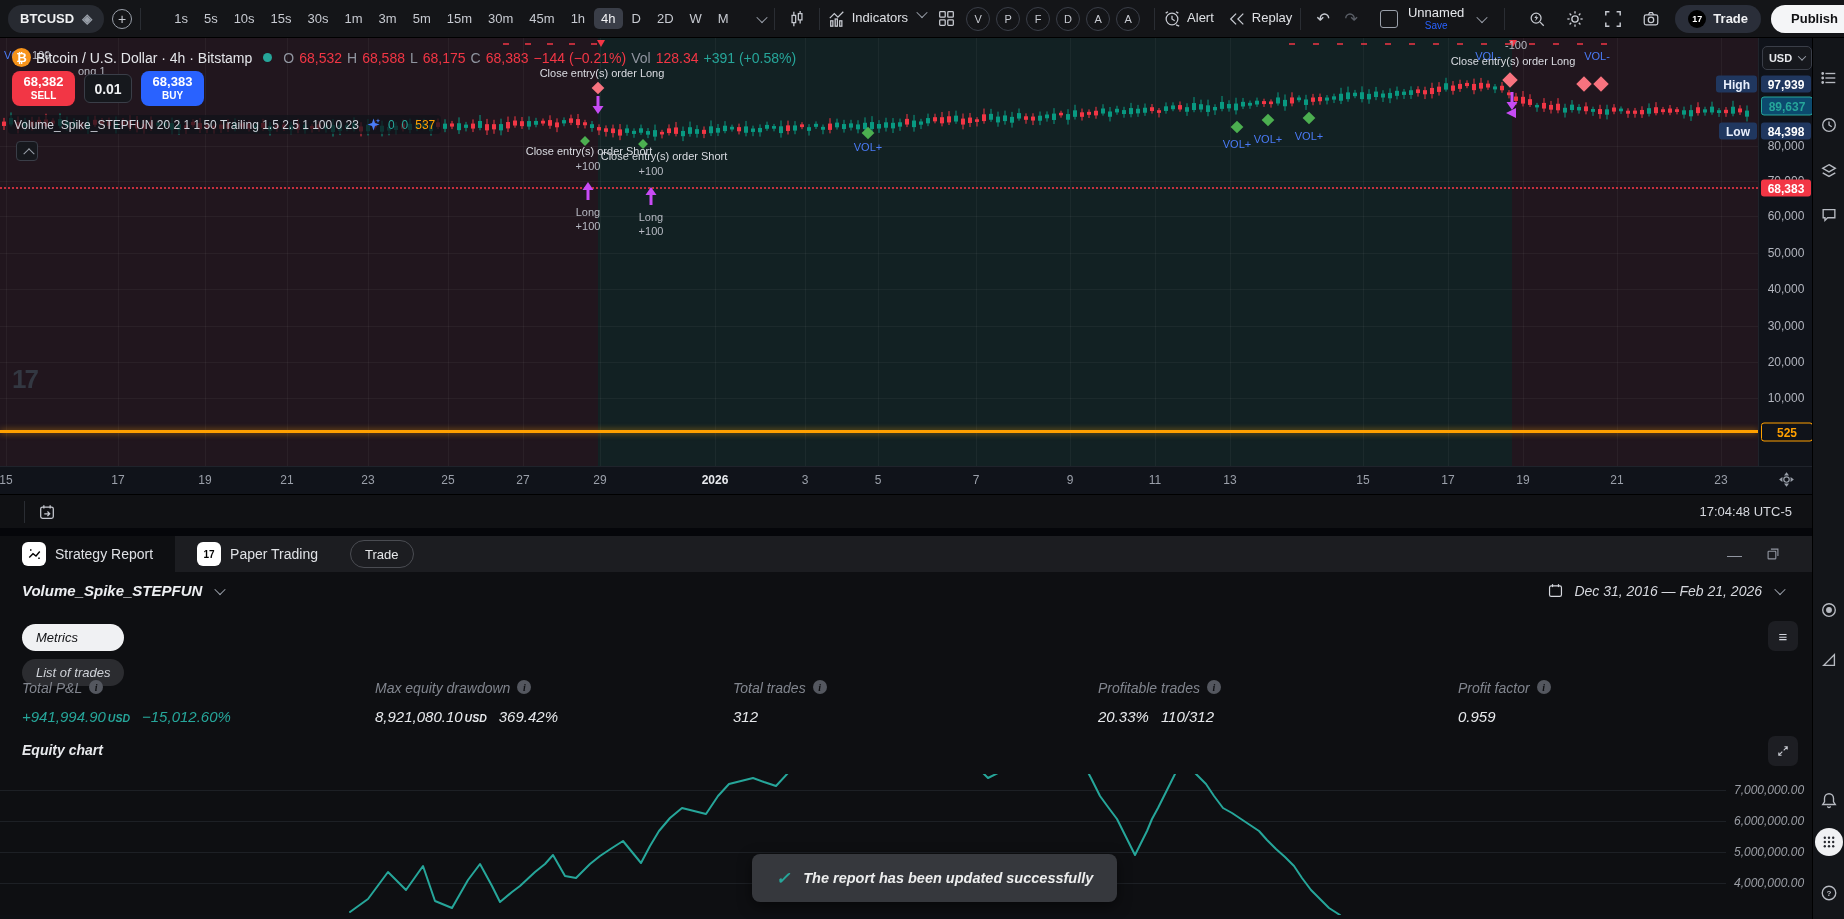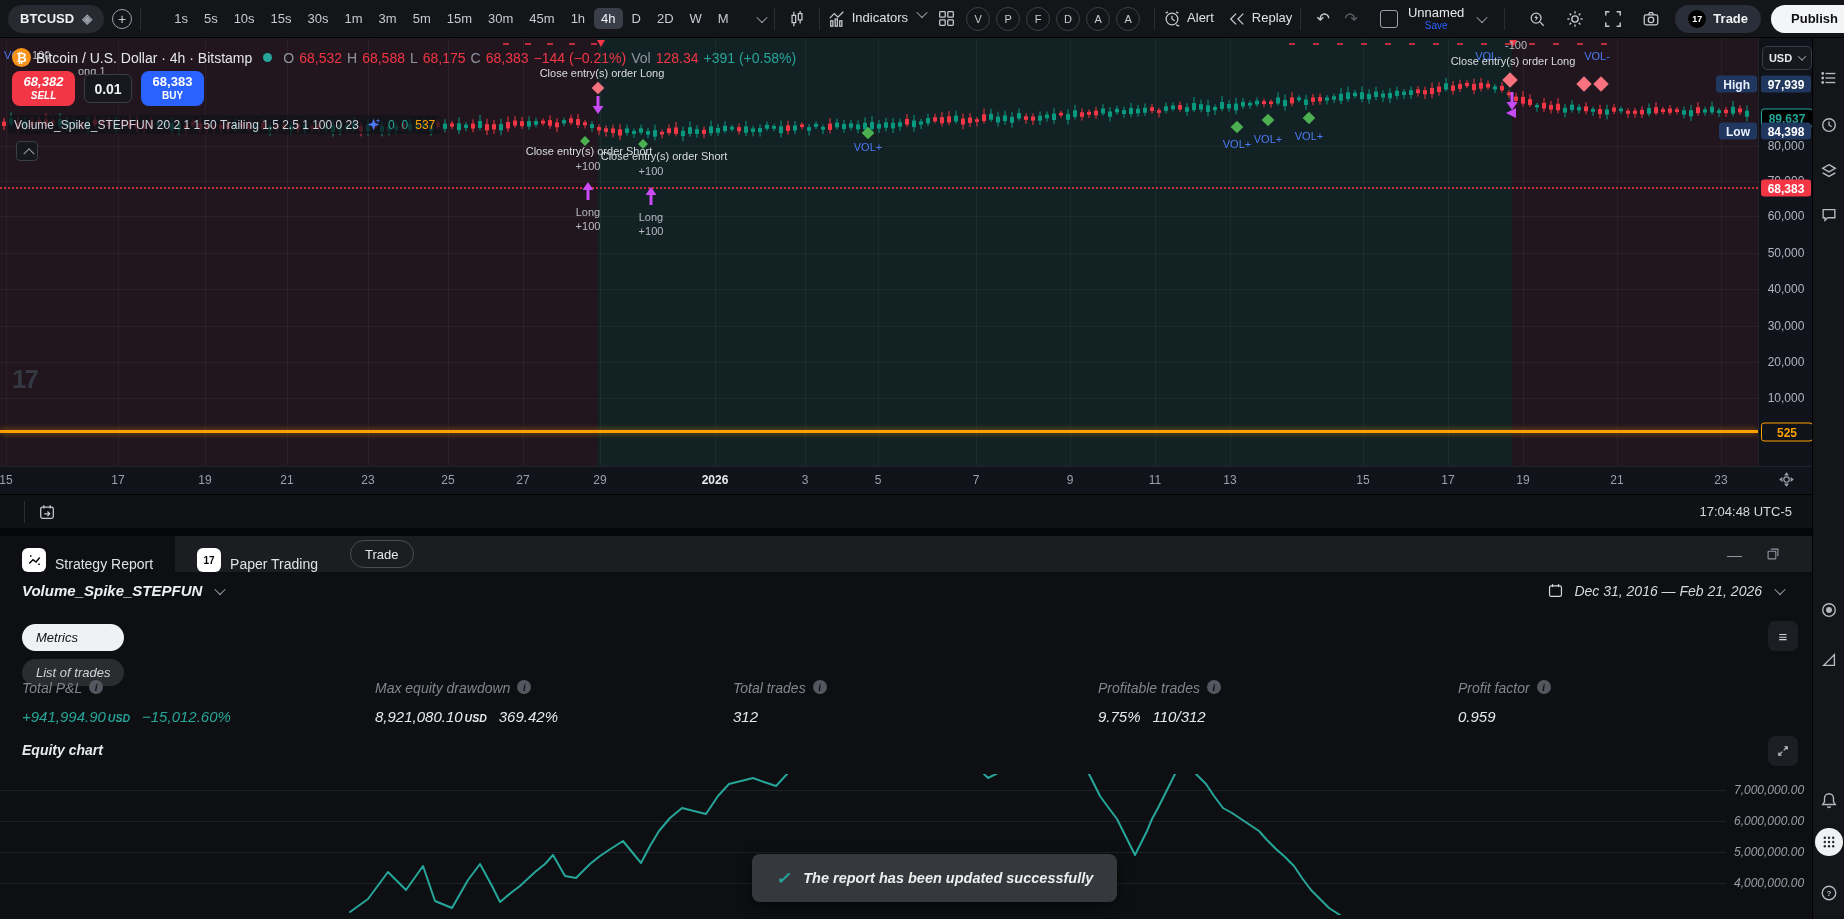--- a/index.html
+++ b/index.html
@@ -33,21 +33,21 @@
   .hgrid{position:absolute;left:0;width:1758px;height:1px;background:rgba(255,255,255,0.045);}
   #priceline{position:absolute;left:0;top:149px;width:1758px;border-top:2px dotted rgba(242,54,69,.8);}
   #orangeline{position:absolute;left:0;top:392px;width:1758px;height:3px;background:#ffa000;box-shadow:0 0 6px rgba(255,160,0,.6);}
   #legend{position:absolute;left:12px;top:10px;display:flex;align-items:center;gap:5px;font-size:14px;z-index:5;white-space:nowrap;}
   .btcicon{width:19px;height:19px;border-radius:50%;background:#f7931a;color:#fff;font-weight:700;font-size:13px;display:flex;align-items:center;justify-content:center;}
   .mktdot{width:9px;height:9px;border-radius:50%;background:#26a69a;margin:0 6px;}
   .lg{color:#9095a0;} .lred{color:#f23645;} .lgreen{color:#26a69a;}
   #orderbox{position:absolute;left:12px;top:33px;display:flex;align-items:center;gap:9px;z-index:6;}
   .obtn{width:63px;height:35px;border-radius:8px;display:flex;flex-direction:column;align-items:center;justify-content:center;color:#fff;line-height:1.15;cursor:pointer;}
   .obtn .p{font-size:13px;font-weight:700;} .obtn .l{font-size:10px;font-weight:700;}
-  #sellbtn{background:#f23645;font-style:italic;} #buybtn{background:#2962ff;}
+  #sellbtn{background:#f23645;} #buybtn{background:#2962ff;}
   #qtybox{width:46px;height:27px;border:1px solid #3a3e48;background:#16181d;border-radius:6px;display:flex;align-items:center;justify-content:center;font-size:14px;font-weight:700;color:#f0f1f3;cursor:text;}
   #strategyline{position:absolute;left:8px;top:77px;display:flex;align-items:center;gap:7px;z-index:5;background:rgba(16,19,26,.75);border-radius:4px;padding:2px 6px;font-size:12px;color:#d1d4dc;white-space:nowrap;}
   #collapsebtn{position:absolute;left:16px;top:103px;width:20px;height:18px;border:1px solid #3a3e48;border-radius:4px;background:#16181d;display:flex;align-items:center;justify-content:center;z-index:5;cursor:pointer;}
   #collapsebtn .chev{transform:rotate(-135deg) translate(-2px,-2px);}
   #watermark{position:absolute;left:12px;top:326px;font-size:26px;font-weight:700;color:#333842;z-index:2;letter-spacing:-2px;}
   #chart-svg{position:absolute;left:0;top:0;z-index:4;}
   
   #pricescale{position:absolute;left:1758px;top:38px;width:54px;height:428px;background:#10131a;border-left:1px solid #1f232b;z-index:10;font-size:12px;color:#b2b5be;cursor:ns-resize;}
   .plabel{position:absolute;left:0;width:54px;text-align:center;transform:translateY(-50%);}
   .pbadge{position:absolute;left:2px;width:50px;text-align:center;transform:translateY(-50%);border-radius:3px;padding:1.5px 0;font-weight:600;}
@@ -58,21 +58,21 @@
   #timeaxis{position:absolute;left:0;top:466px;width:1812px;height:28px;background:#10131a;border-top:1px solid #1f232b;z-index:10;cursor:ew-resize;}
   .tlabel{position:absolute;top:6px;transform:translateX(-50%);font-size:12px;color:#9ba0aa;}
   .tlabel.year{color:#e8eaee;font-weight:600;}
   #rangebar{position:absolute;left:0;top:494px;width:1812px;height:34px;background:#101114;border-top:1px solid #000;display:flex;align-items:center;padding:0 16px;box-sizing:border-box;z-index:10;}
   .rng{padding:3px 7px;border-radius:5px;color:#c7cad1;cursor:pointer;font-size:13px;}
   #ranges{display:flex;gap:6px;align-items:center;}
   #clock{margin-left:auto;color:#d6d8de;font-size:13px;padding-right:4px;cursor:pointer;}
   
   #divider{position:absolute;left:0;top:528px;width:1844px;height:8px;background:#05060a;}
   #tabstrip{position:absolute;left:0;top:536px;width:1812px;height:36px;background:#1c1d21;display:flex;align-items:center;z-index:10;}
-  .tab{display:flex;align-items:flex-end;gap:9px;height:36px;padding:0 22px;cursor:pointer;color:#dfe1e5;font-size:14px;}
+  .tab{display:flex;align-items:center;gap:9px;height:36px;padding:0 22px;cursor:pointer;color:#dfe1e5;font-size:14px;}
   .tab.active{background:#0e0f12;}
   .tabicon{width:24px;height:24px;border-radius:6px;background:#fff;display:flex;align-items:center;justify-content:center;color:#000;font-weight:700;font-size:10px;flex:none;}
   .tradebtn{border:1px solid #4a4c52;border-radius:14px;height:26px;padding:0 14px;display:flex;align-items:center;color:#e6e8ea;margin-left:10px;cursor:pointer;}
   #winctrl{margin-left:auto;display:flex;gap:24px;padding-right:32px;align-items:center;color:#9196a1;}
   
   #report{position:absolute;left:0;top:568px;width:1812px;height:347px;background:#0e0f12;z-index:9;font-style:italic;}
   #rpt-title-row{position:absolute;left:22px;top:14px;display:flex;align-items:center;gap:10px;font-size:15px;font-weight:700;color:#eceef1;cursor:pointer;}
   #daterange{position:absolute;right:28px;top:14px;display:flex;align-items:center;gap:10px;font-size:14px;color:#d6d8de;cursor:pointer;}
   .viewpill{height:27px;border-radius:14px;padding:0 14px;display:flex;align-items:center;font-size:13px;cursor:pointer;}
   .viewpill.sel{background:#f0f1f3;color:#101114;}
@@ -918,21 +918,21 @@
         <span class="plabel" style="top: 143px;">70,000</span>
         <span class="plabel" style="top: 178px;">60,000</span>
         <span class="plabel" style="top: 215px;">50,000</span>
         <span class="plabel" style="top: 251px;">40,000</span>
         <span class="plabel" style="top: 288px;">30,000</span>
         <span class="plabel" style="top: 324px;">20,000</span>
         <span class="plabel" style="top: 360px;">10,000</span>
       </div>
     <span class="tagpill" style="top:46px;">High</span>
     <span class="pbadge" style="top:46px;background:#20375f;color:#fff;">97,939</span>
-    <span class="pbadge" style="top:80px;background:#000000;border:1px solid #26a69a;color:#26a69a;">89,637</span>
+    <span class="pbadge" style="top:68px;background:#0c4a6e;border:1px solid #26a69a;color:#26a69a;">89,637</span>
     <span class="tagpill" style="top:93px;">Low</span>
     <span class="pbadge" style="top:93px;background:#20375f;color:#fff;">84,398</span>
     <span class="pbadge" style="top:150px;background:#f23645;color:#fff;">68,383</span>
     <span class="pbadge" style="top:394px;background:#10131a;border:1px solid #ffa000;color:#ffa000;">525</span>
   </div>
 
   <div id="timeaxis">
     <div id="tlabels">
         <div class="tlabel" style="left: 6px;">15</div>
         <div class="tlabel" style="left: 118px;">17</div>
@@ -1056,21 +1056,21 @@
             <span>Total trades</span>
             <span class="info">i</span>
           </div>
           <div class="mval"><span>312</span></div>
         </div>
         <div class="mcol" style="left: 1098px;">
           <div class="mlab">
             <span>Profitable trades</span>
             <span class="info">i</span>
           </div>
-          <div class="mval"><span>9.75%</span><span class="gap">110/312</span></div>
+          <div class="mval"><span>20.33%</span><span class="gap">110/312</span></div>
         </div>
         <div class="mcol" style="left: 1458px;">
           <div class="mlab">
             <span>Profit factor</span>
             <span class="info">i</span>
           </div>
           <div class="mval"><span>0.959</span></div>
         </div>
       </div>
     <div id="eqtitle">Equity chart</div>

